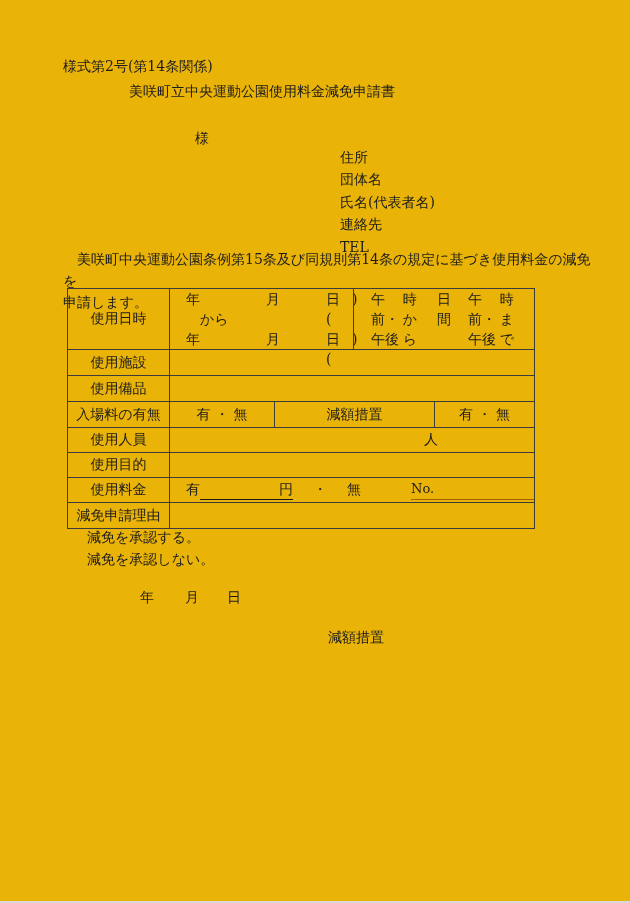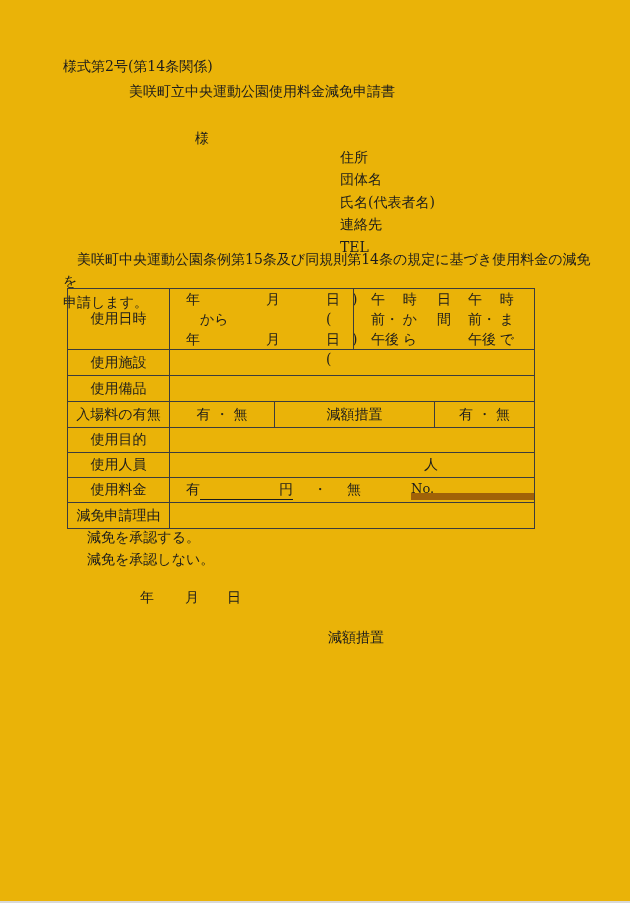--- a/index.html
+++ b/index.html
@@ -48,21 +48,21 @@
   
   .w105 { width:105px; }
   .w160 { width:160px; }
   
   .people { padding-left:254px; }
   
   .fee { padding-left:16px; }
   .fee .ul-yen { display:inline-block; width:93px; border-bottom:1px solid #1c1c1c; text-align:right; height:19px; }
   .fee .dot { margin-left:20px; }
   .fee .no-word { margin-left:20px; }
-  .fee .ul-no { display:inline-block; width:123px; border-bottom:7px solid #a16207; margin-left:50px; height:19px; font-size:13px; }
+  .fee .ul-no { display:inline-block; width:123px; border-bottom:1px solid #a16207; margin-left:50px; height:19px; font-size:13px; }
 
   
   .approve { left:87px; top:529px; }
   .deny { left:87px; top:551px; }
   .date-line { left:140px; top:589px; display:flex; }
   .date-line .dm { margin-left:31px; }
   .date-line .dd { margin-left:28px; }
   .signer { left:328px; top:629px; }
 </style>
 </head>
@@ -132,29 +132,29 @@
     </div>
 
     <div class="t-row">
       <div class="cell lab">入場料の有無</div>
       <div class="cell w105 center">有 ・ 無</div>
       <div class="cell w160 center">減額措置</div>
       <div class="cell fill center">有 ・ 無</div>
     </div>
 
     <div class="t-row h25">
-      <div class="cell lab">使用目的</div>
-      <div class="cell fill"></div>
-    </div>
-
-    <div class="t-row h25">
       <div class="cell lab">使用人員</div>
       <div class="cell fill people">
         <span>人</span>
       </div>
+    </div>
+
+    <div class="t-row h25">
+      <div class="cell lab">使用目的</div>
+      <div class="cell fill"></div>
     </div>
 
     <div class="t-row h25">
       <div class="cell lab">使用料金</div>
       <div class="cell fill fee">
         <span>有</span>
         <span class="ul-yen">円</span>
         <span class="dot">・</span>
         <span class="no-word">無</span>
         <span class="ul-no">No.</span>

